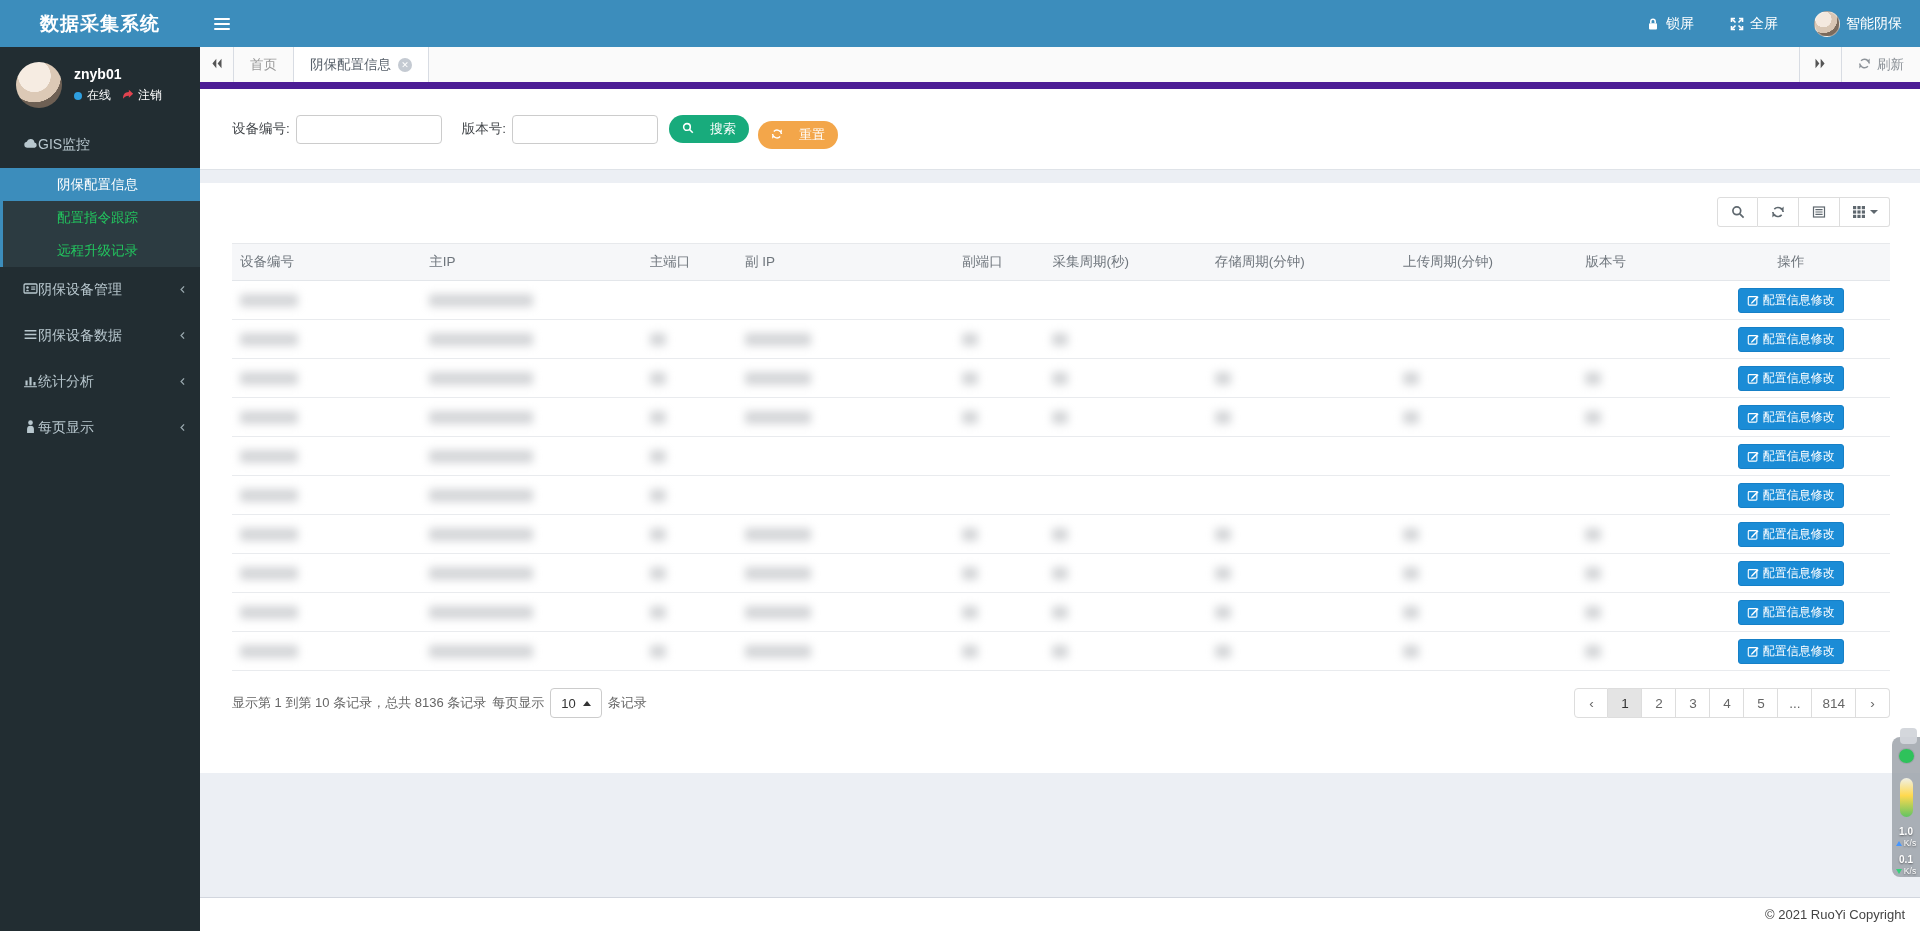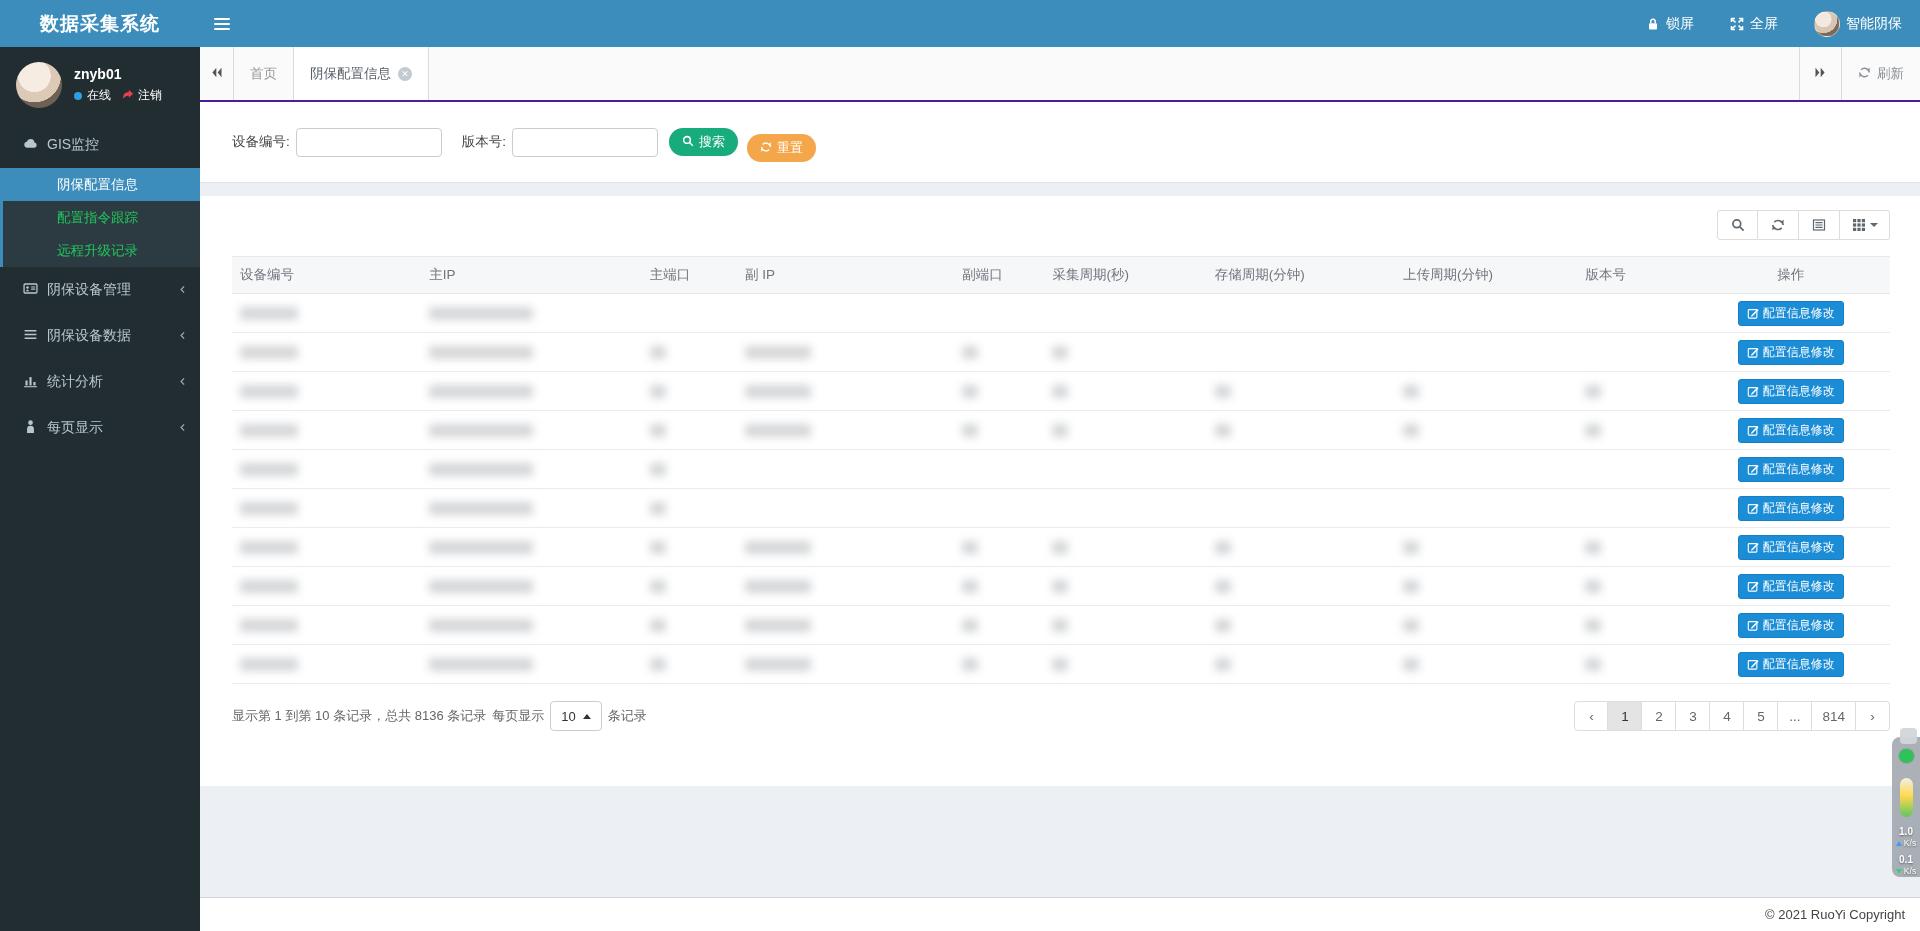--- a/index.html
+++ b/index.html
@@ -22,46 +22,46 @@
   
   .sidebar { position:absolute; top:47px; left:0; bottom:0; width:200px; background:#222d32; z-index:20; }
   .user-panel { display:flex; align-items:center; gap:12px; padding:15px 12px 14px 16px; }
   .avatar-lg { width:46px; height:46px; border-radius:50%; background:radial-gradient(circle at 40% 30%, #f6ece2 0 38%, #dcc9b6 39% 62%, #6e6054 63% 100%); flex:none; }
   .user-info .uname { color:#fff; font-weight:700; font-size:14px; margin-bottom:5px; }
   .user-status { display:flex; align-items:center; gap:5px; font-size:12px; color:#fff; }
   .dot-online { width:8px; height:8px; border-radius:50%; background:#2e9fe0; display:inline-block; }
   .logout-link { display:flex; align-items:center; gap:4px; color:#fff; margin-left:6px; cursor:pointer; }
 
   .menu { list-style:none; }
-  .menu-item { display:flex; align-items:center; gap:9px; height:46px; padding:0 12px 0 20px; color:#b8c7ce; font-size:14px; cursor:pointer; border-left:3px solid transparent; }
+  .menu-item { display:flex; align-items:center; height:46px; padding:0 12px 0 20px; color:#b8c7ce; font-size:14px; cursor:pointer; border-left:3px solid transparent; }
   .menu-item svg { flex:none; }
   .menu-item .chev { margin-left:auto; opacity:.8; }
   .treeview-block { border-left:3px solid #3c8dbc; background:#263238; }
   .treeview-block .menu-item { border-left:none; padding-left:17px; color:#fff; }
   .submenu { list-style:none; background:#2c3b41; }
   .submenu-item { height:33px; display:flex; align-items:center; padding-left:54px; color:#22c55e; font-size:13.5px; cursor:pointer; }
   .submenu-item.active { background:#3c8dbc; color:#fff; }
 
   
   .content { position:absolute; top:47px; left:200px; right:0; bottom:0; display:flex; flex-direction:column; background:#eceff4; }
 
-  .tabbar { height:55px; background:#fafafa; border-bottom:2px solid #4c1d95; display:flex; align-items:stretch; flex:none; }
+  .tabbar { height:42px; background:#fafafa; border-bottom:7px solid #4c1d95; display:flex; align-items:stretch; flex:none; }
   .tab-scroll { width:34px; display:flex; align-items:center; justify-content:center; border-right:1px solid #d8dce3; cursor:pointer; color:#555; }
   .tab-scroll.rt { border-right:none; border-left:1px solid #d8dce3; width:42px; }
   .tab { display:flex; align-items:center; gap:7px; padding:0 16px; font-size:13.5px; color:#9a9a9a; border-right:1px solid #d8dce3; cursor:pointer; }
   .tab.active { background:#fff; color:#57606a; }
   .tab-close { width:14px; height:14px; border-radius:50%; background:#c4cad2; color:#fff; font-size:9px; line-height:14px; text-align:center; font-weight:700; }
   .tab-spacer { flex:1; }
   .refresh-box { display:flex; align-items:center; gap:6px; padding:0 16px; border-left:1px solid #d8dce3; color:#8d9399; font-size:13.5px; cursor:pointer; }
 
   .search-panel { background:#fff; border-bottom:1px solid #dfe3e8; padding:20px 0 20px 32px; display:flex; align-items:center; flex:none; }
   .search-panel label { font-size:13.5px; color:#414549; margin-right:6px; }
   .search-input { width:146px; height:29px; border:1px solid #ccc; border-radius:4px; padding:0 8px; font-size:13px; color:#333; outline:none; }
   .lbl2 { margin-left:20px; }
-  .btn-pill { display:inline-flex; align-items:center; gap:5px; height:28px; padding:0 13px; border:none; border-radius:15px; color:#fff; font-size:13px; cursor:pointer; }
+  .btn-pill { display:inline-flex; align-items:center; gap:16px; height:28px; padding:0 13px; border:none; border-radius:15px; color:#fff; font-size:13px; cursor:pointer; }
   .btn-search { background:#18ab7c; margin-left:11px; }
   .btn-reset { background:#f3a64a; margin-left:9px;margin-top:12px; }
 
   .main-panel { background:#fff; margin-top:13px; padding:14px 30px 55px 32px; flex:none; }
   .toolbar { display:flex; justify-content:flex-end; margin-bottom:16px; }
   .btn-group { display:flex; }
   .tool-btn { width:41px; height:30px; background:#fff; border:1px solid #ddd; border-left-width:0; display:flex; align-items:center; justify-content:center; gap:4px; color:#5f686f; cursor:pointer; }
   .tool-btn:first-child { border-left-width:1px; border-radius:3px 0 0 3px; }
   .tool-btn:last-child { border-radius:0 3px 3px 0; width:50px; }
   .caret-dn { width:0; height:0; border-left:4px solid transparent; border-right:4px solid transparent; border-top:4px solid #5f686f; }

